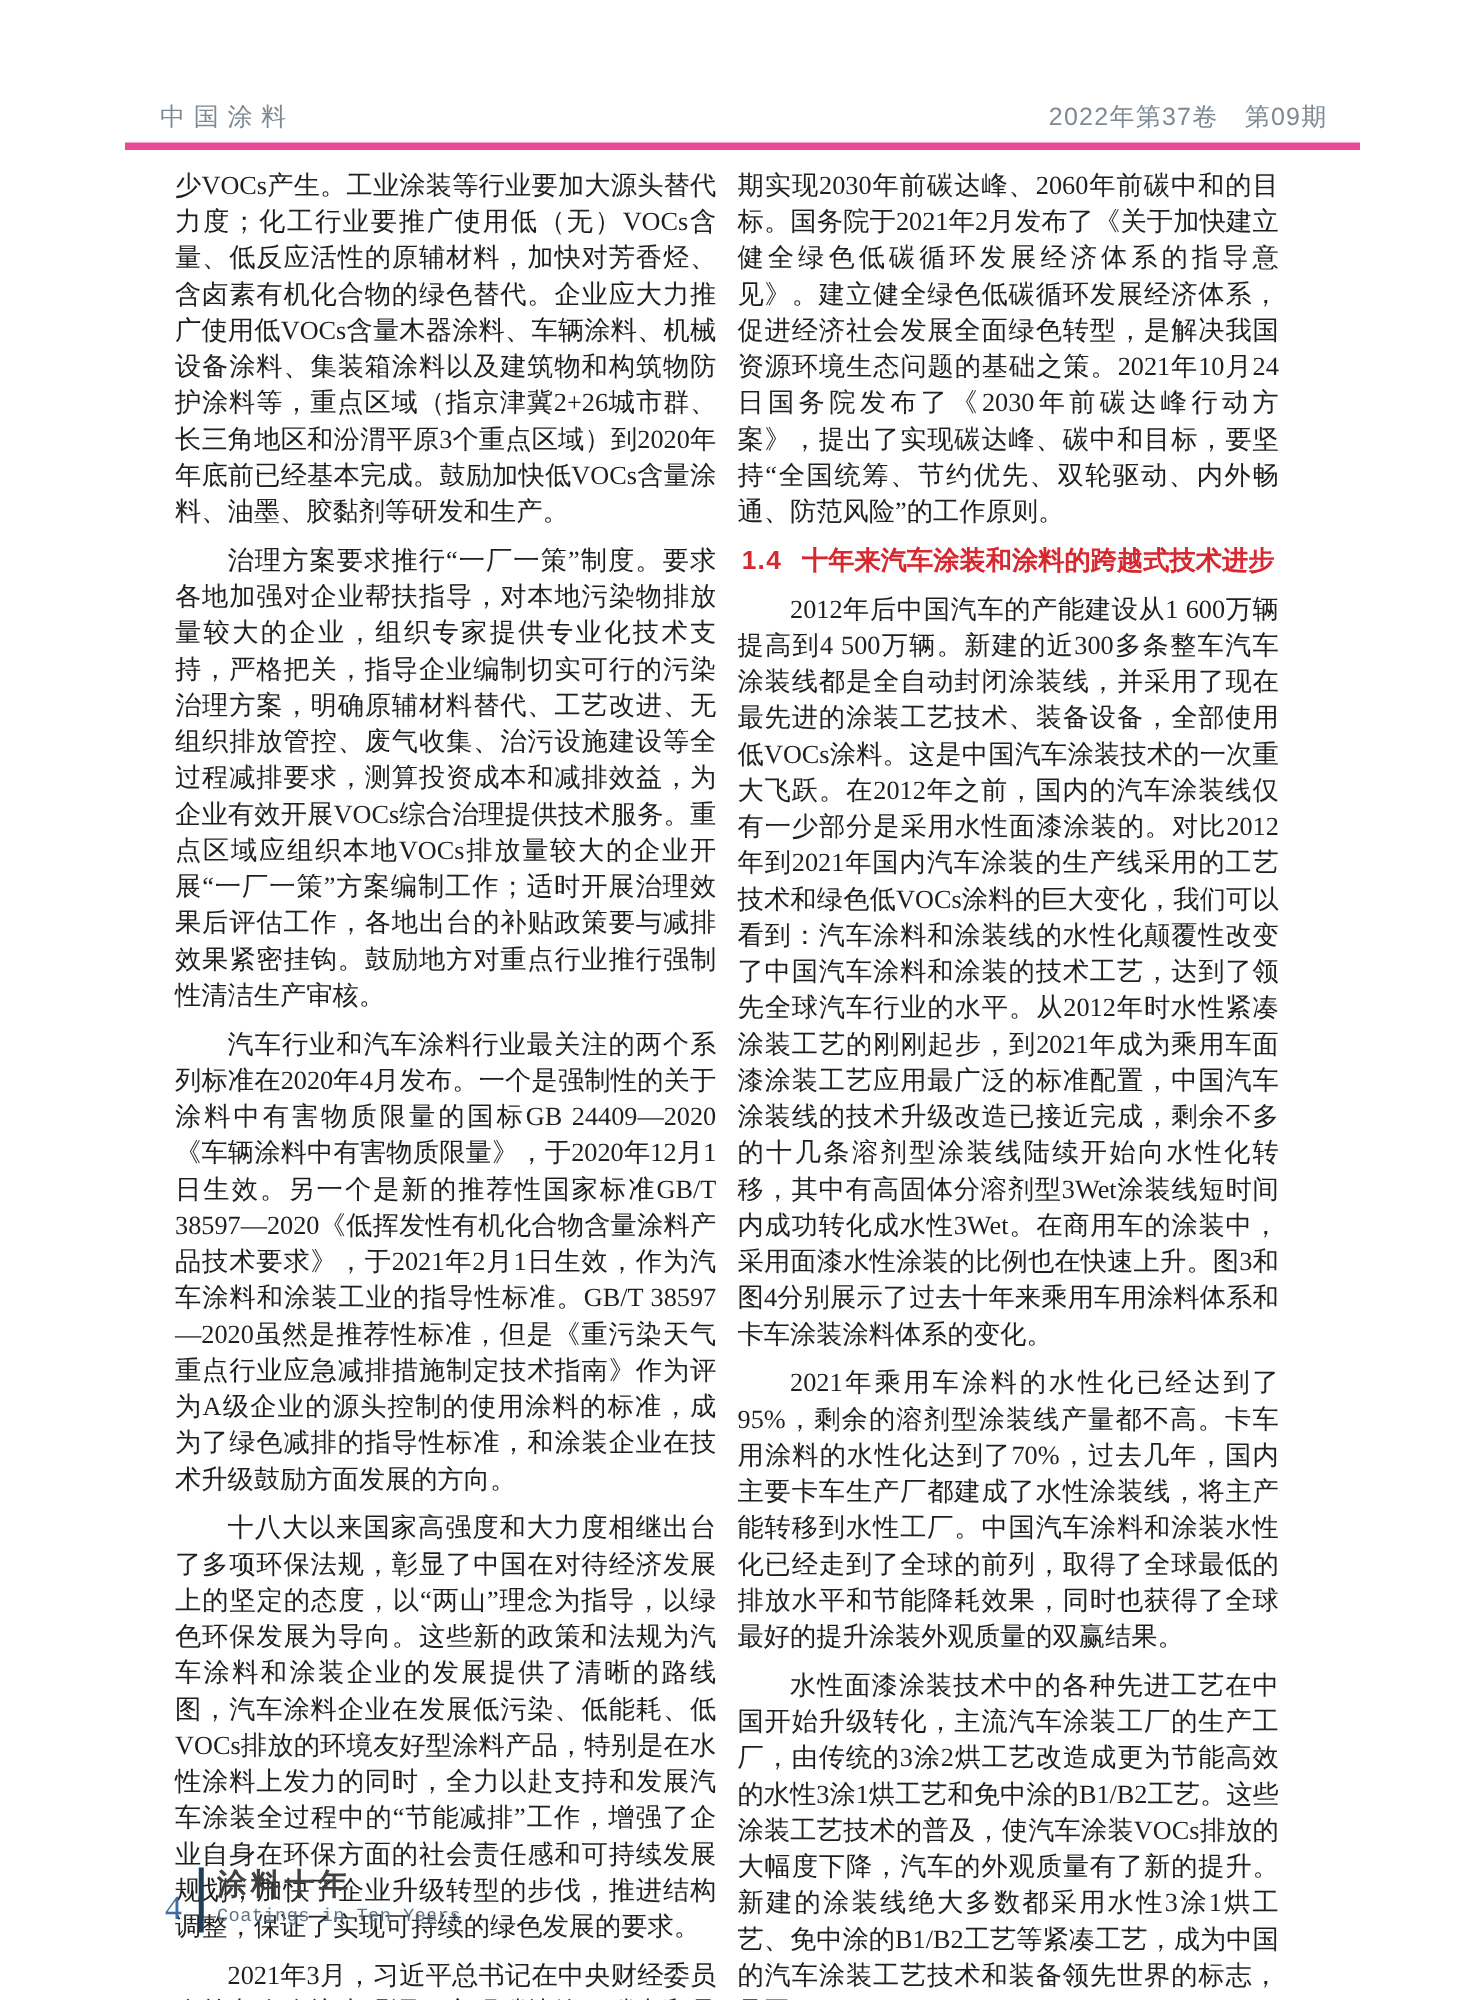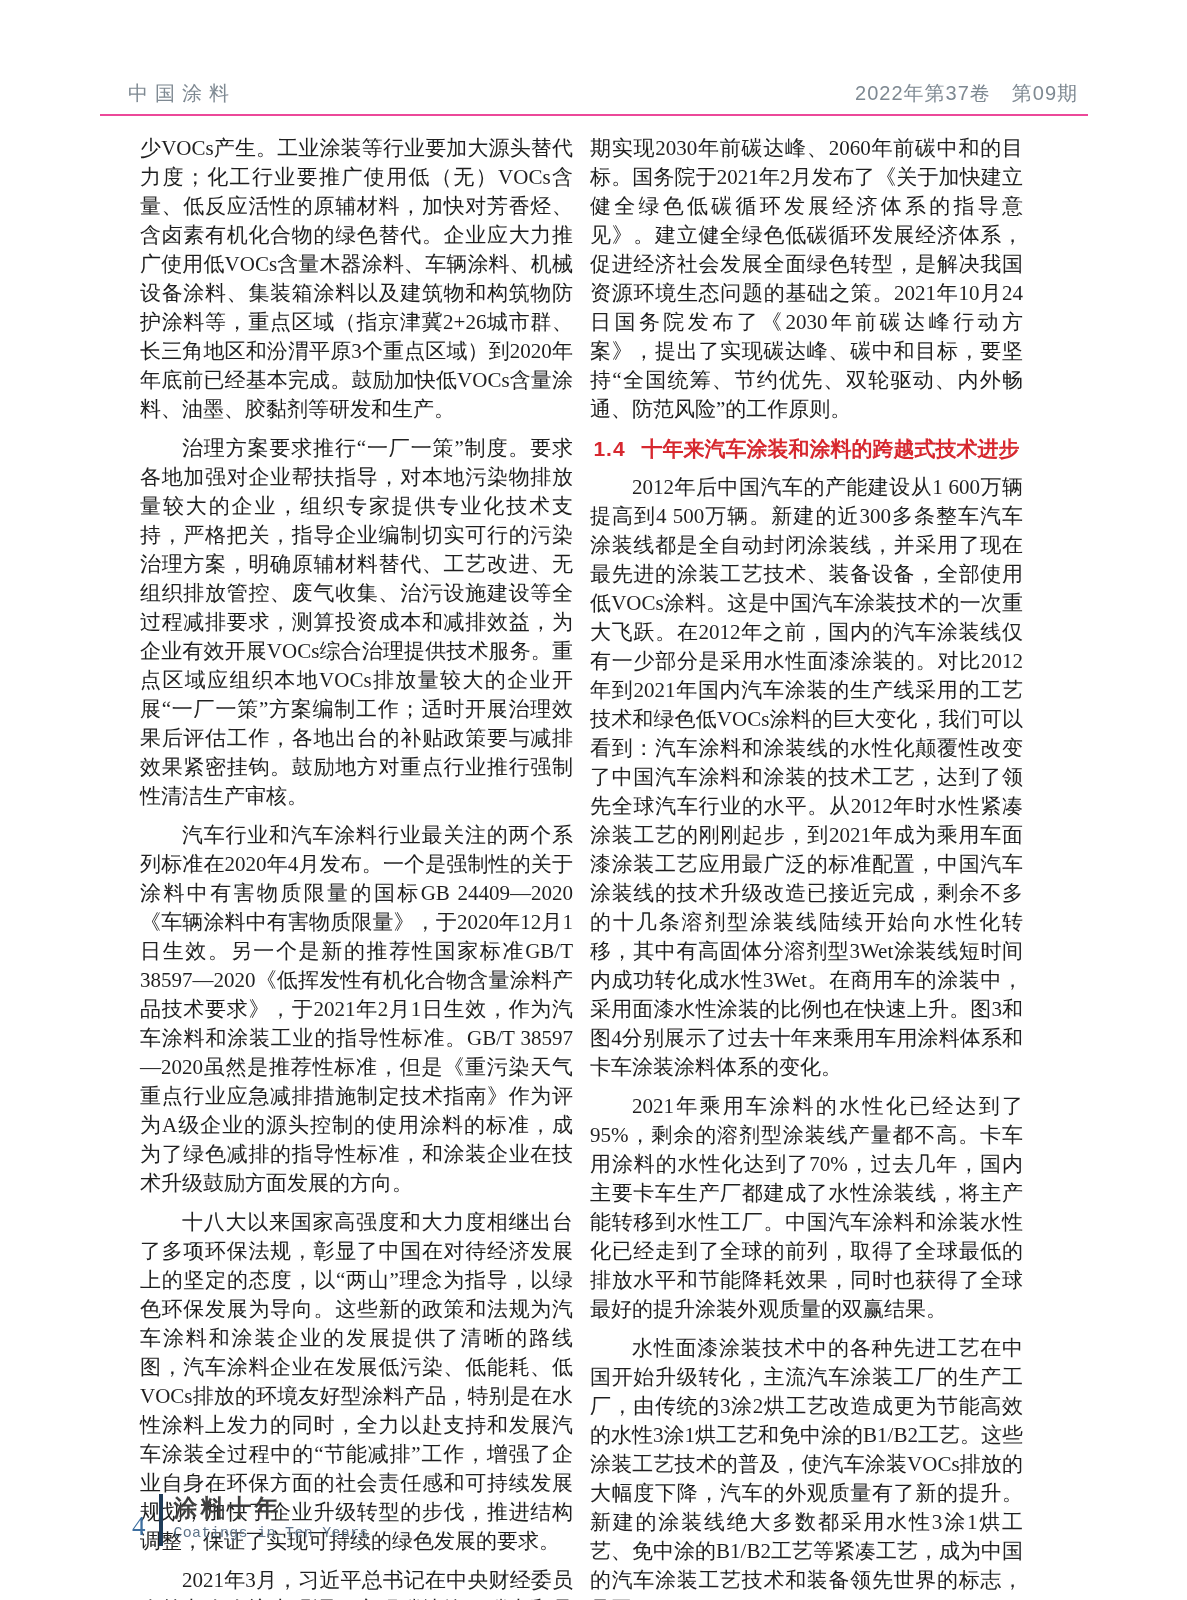--- a/index.html
+++ b/index.html
@@ -14,27 +14,27 @@
   
   .header {
     position: absolute;
     left: 100px;
     top: 80px;
     width: 988px;
     display: flex;
     justify-content: space-between;
     align-items: flex-end;
     padding-bottom: 7px;
-    border-bottom: 2px solid #ec4899;
+    border-bottom: 6px solid #ec4899;
     font-family: "Liberation Sans", sans-serif;
     color: #7e8992;
     font-size: 20px;
   }
   .journal-name { margin-left: 28px; letter-spacing: 7px; }
-  .issue-info  { margin-right: 10px; letter-spacing: 1px; }
+  .issue-info  { margin-right: 26px; letter-spacing: 1px; }
 
   
   .column {
     position: absolute;
     top: 124px;
     width: 453px;
     font-size: 21px;
     line-height: 29px;
     color: #1f1f1f;
     text-align: justify;

